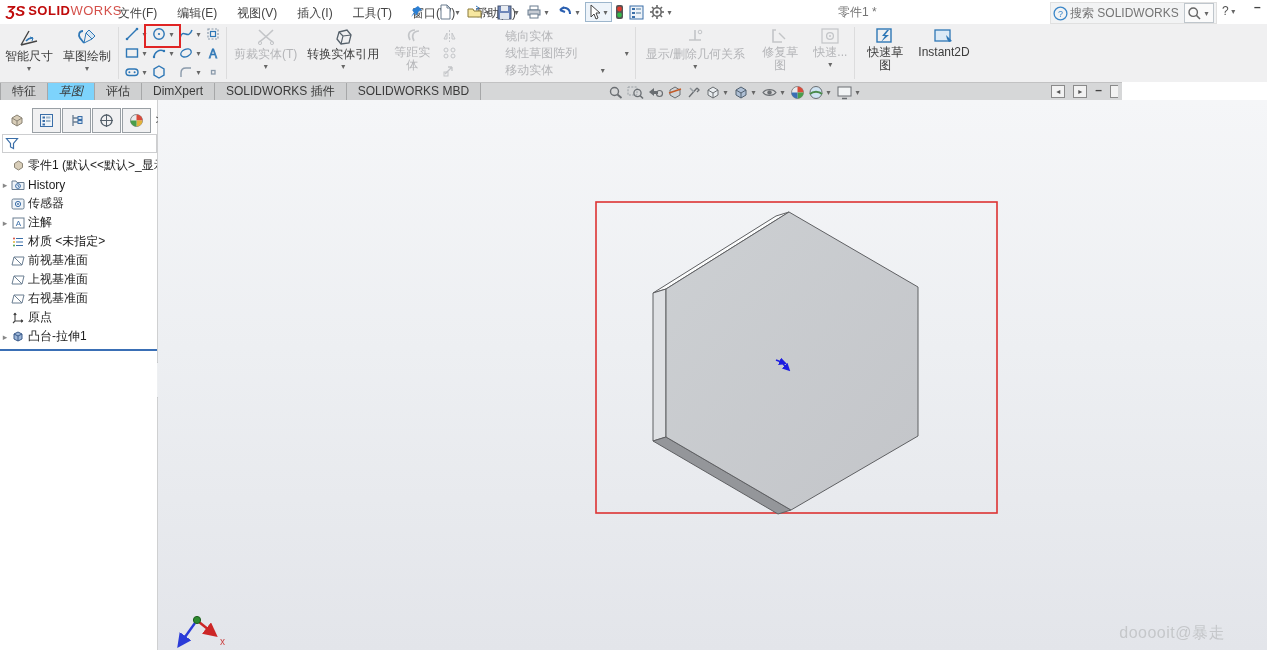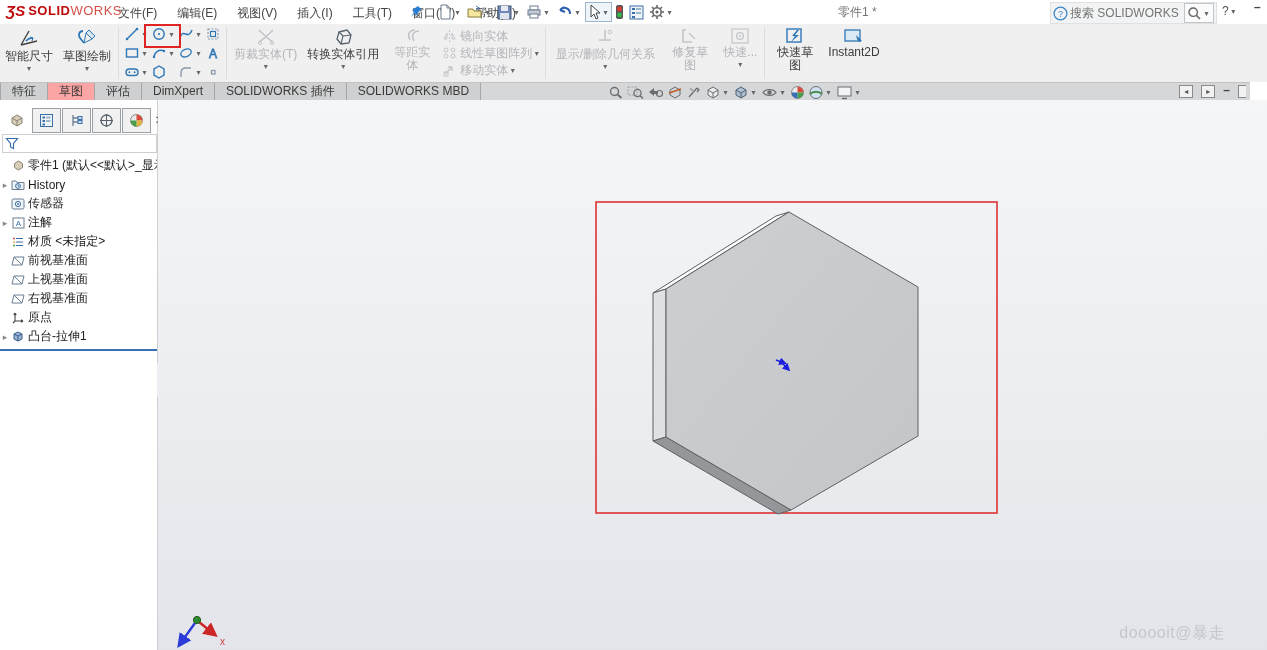--- a/index.html
+++ b/index.html
@@ -37,30 +37,30 @@
           padding:3px 5px 0 5px;min-width:46px;}
   .bigbtn .lbl{margin-top:1px;color:#3c3c3c;text-align:center;line-height:13px;}
   .bigbtn.dis .lbl{color:#b4b5b8;}
   .bigbtn .dd{margin-top:1px;}
   .wrapw{width:44px;}
   .sketchgrid{display:grid;grid-template-rows:19px 19px 19px;grid-auto-flow:column;
               align-content:center;padding:1px 2px;position:relative;}
   .cell{display:flex;align-items:center;padding:0 1px;height:19px;}
   .redbox{position:absolute;left:23px;top:0px;width:33px;height:20px;border:2px solid #e02424;pointer-events:none;}
   .stack{display:flex;flex-direction:column;justify-content:center;padding:0 2px;}
-  .stackrow{display:flex;align-items:center;height:17px;color:#b4b5b8;}
+  .stackrow{display:flex;align-items:center;height:17px;color:#b4b5b8;gap:45px;}
   .stackrow .lbl{margin-left:3px;}
   .icon{display:inline-flex;align-items:center;justify-content:center;}
   
-  .tabrow{position:absolute;left:0;top:82px;width:1250px;height:18px;background:#d6d7d8;
+  .tabrow{position:absolute;left:0;top:82px;width:1122px;height:18px;background:#d6d7d8;
           border-top:1px solid #c2c2c3;}
   .tabs{position:absolute;left:0;top:0;height:18px;display:flex;}
   .tab{padding:0 11px;height:17px;line-height:17px;background:#cfd0d1;border:1px solid #a6a7a8;
        border-top:none;color:#3a3a3a;margin-right:-1px;}
-  .tab.active{background:#fca5a5;border-bottom:1px solid #a6a7a8;}
+  .tab.active{background:#7dd3fc;border-bottom:1px solid #a6a7a8;font-style:italic;}
   .headsup{position:absolute;left:608px;top:1px;height:16px;display:flex;align-items:center;gap:3px;}
   .hu{display:flex;align-items:center;}
   .docwin{position:absolute;right:4px;top:2px;display:flex;align-items:center;gap:8px;}
   .dw-ico{width:12px;height:11px;border:1px solid #8a8a8a;background:#f2f2f2;font-size:8px;color:#555;
           display:flex;align-items:center;justify-content:center;line-height:1;}
   .dw-min{color:#444;font-weight:bold;margin-top:-4px;}
   .dw-clip{width:7px;height:11px;border:1px solid #8a8a8a;border-right:none;background:#f2f2f2;}
   
   .panel{position:absolute;left:0;top:100px;width:157px;bottom:0;background:#ffffff;border-right:1px solid #cfd0d1;}
   .ptabs{position:absolute;left:2px;top:8px;height:24px;display:flex;align-items:center;}

